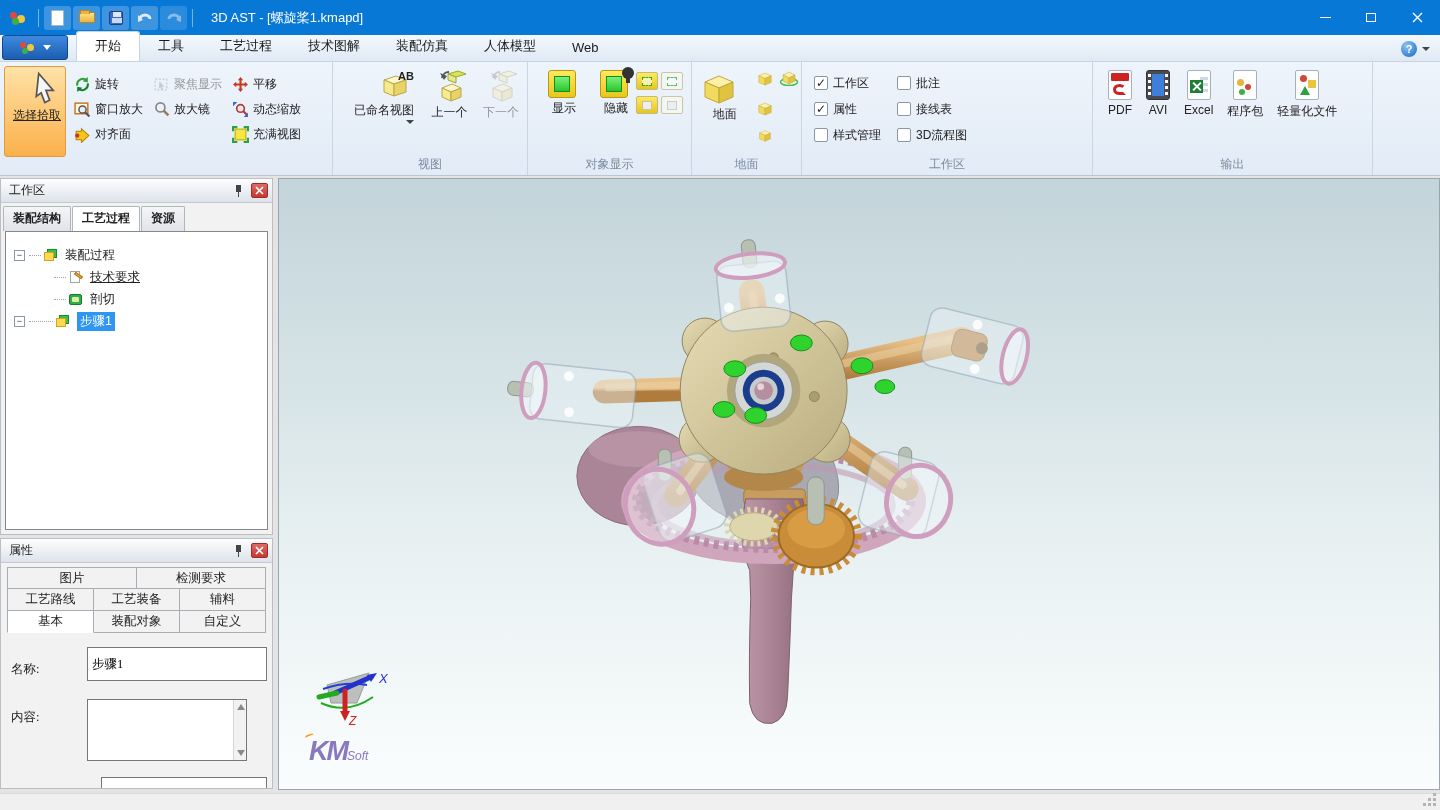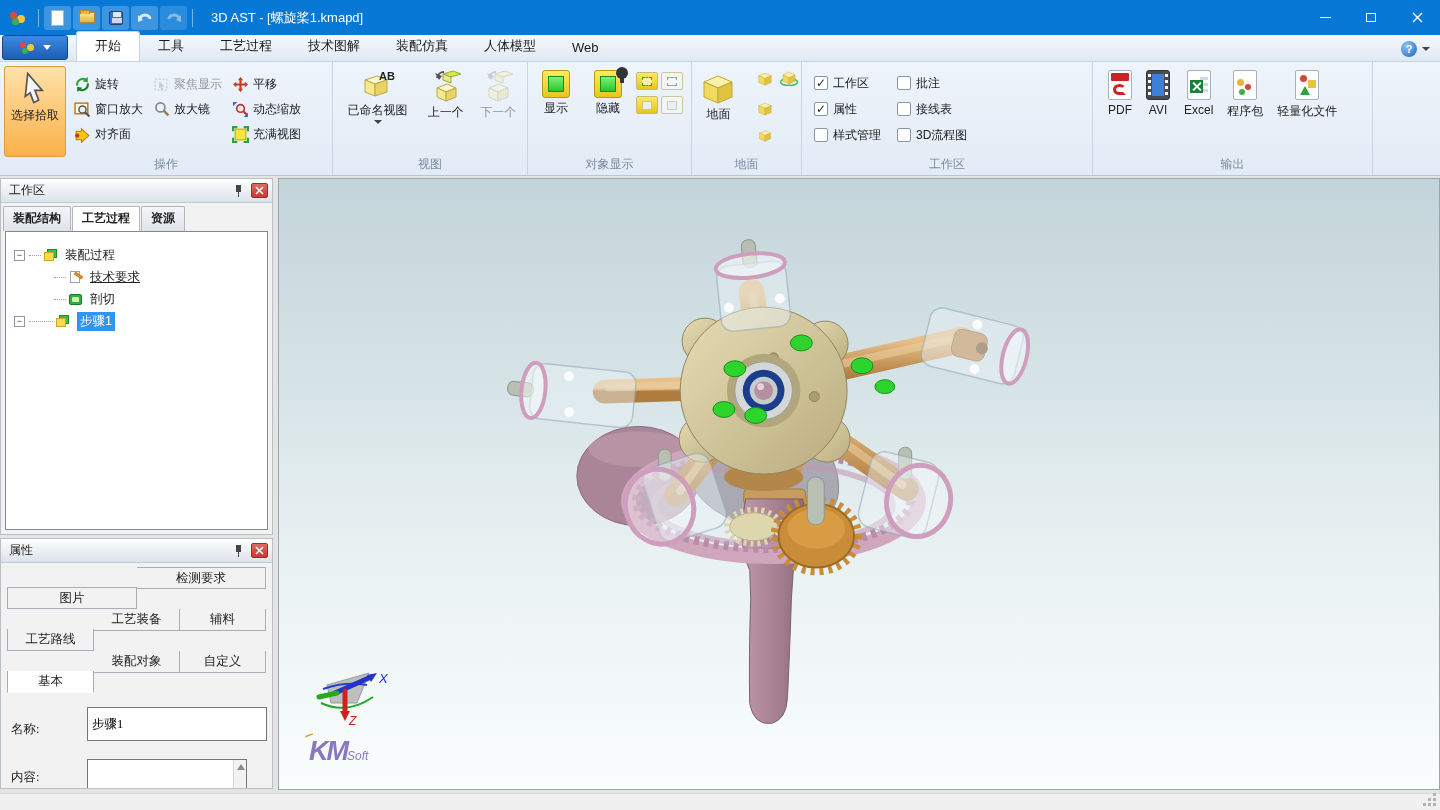--- a/index.html
+++ b/index.html
@@ -41,24 +41,24 @@
   .help-area { margin-left:auto; display:flex; align-items:center; gap:5px; padding:0 10px 4px 0; }
   .help-ball { width:16px; height:16px; border-radius:50%; background:radial-gradient(circle at 35% 30%,#8ec6f5,#1565c0);
     color:#fff; font-size:11px; font-weight:bold; display:flex; align-items:center; justify-content:center; }
   .caret-dark { width:0; height:0; border-left:4px solid transparent; border-right:4px solid transparent; border-top:4px solid #444; }
 
   
   #ribbon { position:absolute; top:62px; left:0; right:0; height:114px;
     background:linear-gradient(#eef4fb,#e2ebf6); border-bottom:1px solid #b8c6d8; display:flex; }
   .rgroup { position:relative; height:100%; border-right:1px solid #c9d5e4; padding:4px 4px 18px; }
   .rgroup-label { position:absolute; bottom:2px; left:0; right:0; text-align:center; color:#7b8ba0; font-size:12px; }
-  .bigbtn { display:flex; flex-direction:column; align-items:center; justify-content:flex-start;
+  .bigbtn { display:flex; flex-direction:column; align-items:flex-end; justify-content:flex-start;
     padding:4px 4px 2px; border-radius:3px; text-align:center; line-height:14px; }
   .bigbtn .cap { margin-top:3px; }
-  .bigbtn.sel { background:linear-gradient(#ffe2a8,#fbb04a); border:1px solid #dd9c3f; }
+  .bigbtn.sel { background:linear-gradient(#ffe2a8,#fbb04a); border:1px solid #dd9c3f;text-decoration:underline; }
   .dis { opacity:.45; }
   .smallbtn { display:flex; align-items:center; gap:4px; height:25px; white-space:nowrap; }
   .cols { display:flex; gap:10px; }
   .col { display:flex; flex-direction:column; }
 
   
   .i16 { width:17px; height:17px; flex:0 0 auto; }
   .cursor-big { width:30px; height:34px; }
 
   
@@ -120,21 +120,21 @@
   .t-dash { width:12px; border-top:1px dotted #9aa4ae; margin-right:3px; }
   .t-ico { width:15px; height:13px; position:relative; margin-right:6px; flex:0 0 auto; }
   .t-ico i { position:absolute; }
   .t-label.sel { background:#2e95f2; color:#fff; padding:1px 3px; }
 
   
   .ptabs { display:flex; margin:0 6px; }
   .ptab { flex:1; height:22px; display:flex; align-items:center; justify-content:center;
     font-family:"Liberation Serif","DejaVu Serif",serif; font-size:12.5px;
     background:#f2f2f2; border:1px solid #a9aeb5; border-left:none; }
-  .ptab:first-child { border-left:1px solid #a9aeb5;margin-top:20px; }
+  .ptab:first-child { border-left:1px solid #a9aeb5; }
   .ptab.active { background:#fff; border-bottom:1px solid #fff; }
   .row2 .ptab, .row3 .ptab { border-top:none; }
   .pform { position:relative; font-family:"Liberation Serif","DejaVu Serif",serif; }
   .flabel { position:absolute; left:10px; font-size:12.5px; color:#222; }
   .fin { position:absolute; left:86px; width:180px; border:1px solid #767676; background:#fff;
     font-size:12.5px; font-family:"Liberation Serif","DejaVu Serif",serif; padding:2px 4px; }
   .farea { position:absolute; left:86px; width:160px; height:62px; border:1px solid #767676; background:#fff; }
   .sbar { position:absolute; right:0; top:0; bottom:0; width:13px; background:#f2f2f2; border-left:1px solid #d5d5d5; }
   .arr { position:absolute; left:3px; width:0; height:0; border-left:4px solid transparent; border-right:4px solid transparent; }
   .arr.up { top:4px; border-bottom:6px solid #8a8a8a; }
@@ -297,21 +297,20 @@
         </div>
         <div class="smallbtn">
           <svg class="i16" viewBox="0 0 16 16">
             <rect x="3" y="3" width="10" height="10" fill="#f5e642" stroke="#c8b418" stroke-width="1.2"></rect>
             <path d="M1 5 L1 1 L5 1 M11 1 L15 1 L15 5 M15 11 L15 15 L11 15 M5 15 L1 15 L1 11" fill="none" stroke="#2fa040" stroke-width="2"></path>
           </svg>
           <span>充满视图</span>
         </div>
       </div>
     </div>
-    <div class="rgroup-label">操作</div>
   </div>
 
   <div class="rgroup" style="width:195px; display:flex; gap:2px;">
     <div class="bigbtn" style="width:82px;">
       <svg width="34" height="30" viewBox="0 0 34 30">
         <polygon points="4,10 16,6 26,10 14,14" fill="#fdf6cd" stroke="#b8a84a"></polygon>
         <polygon points="4,10 14,14 14,26 4,22" fill="#f7e98e" stroke="#b8a84a"></polygon>
         <polygon points="14,14 26,10 26,22 14,26" fill="#e8d364" stroke="#b8a84a"></polygon>
         <text x="18" y="10" font-size="11" font-weight="bold" fill="#222">AB</text>
       </svg>

